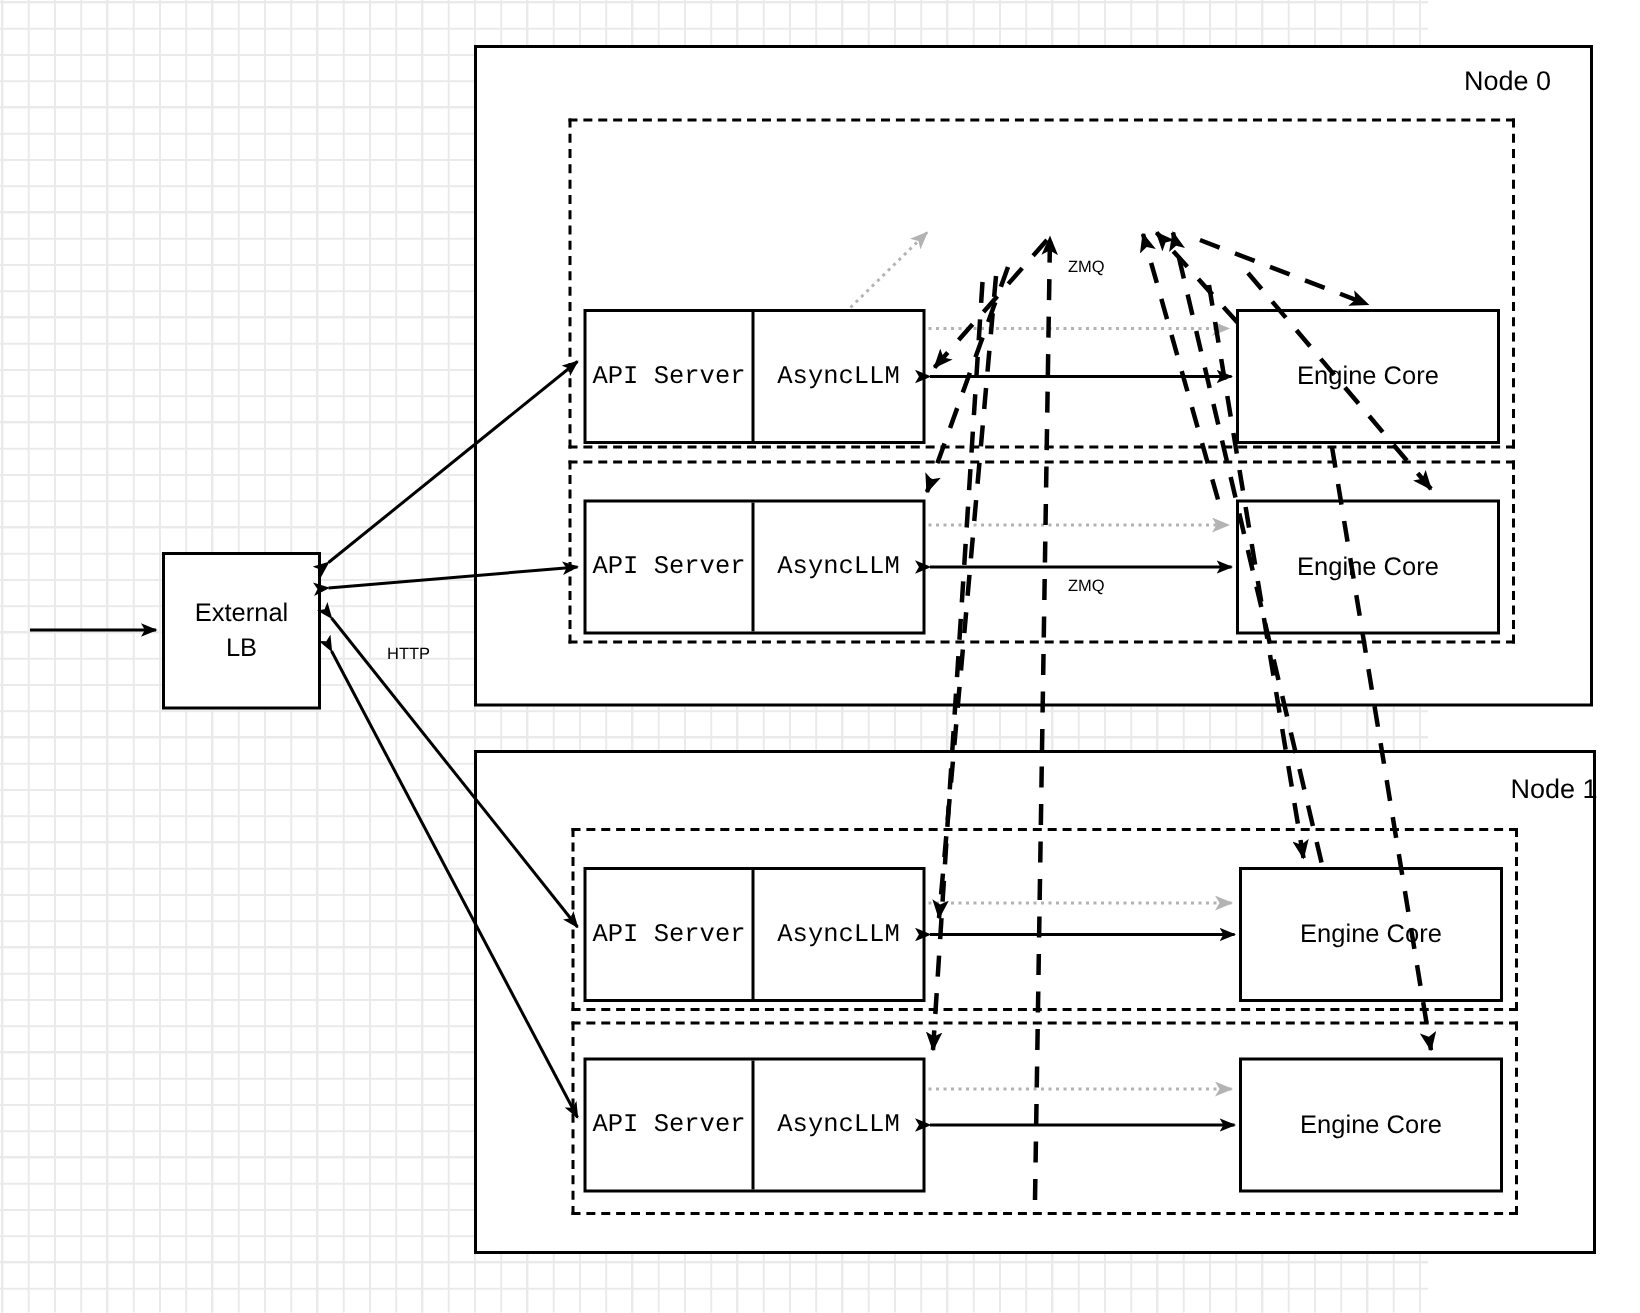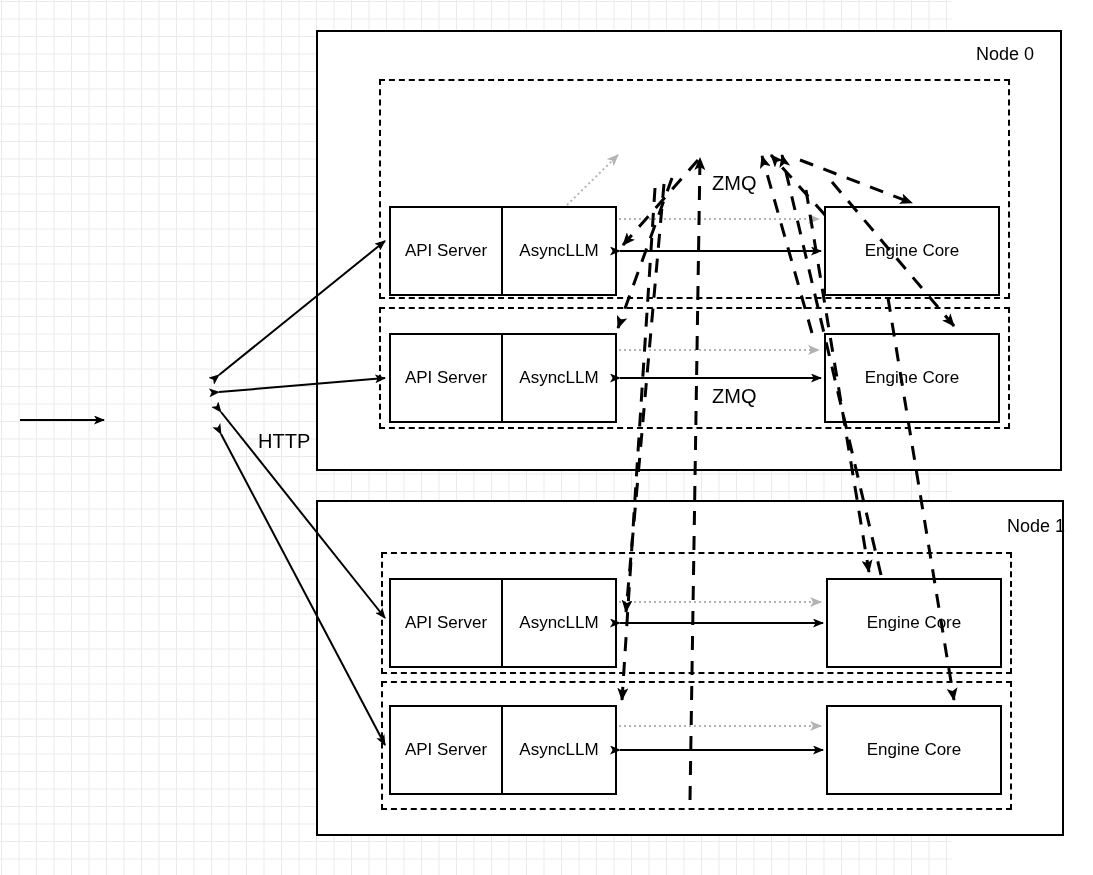--- a/index.html
+++ b/index.html
@@ -48,27 +48,27 @@
   .splitbox{
     position:absolute;
     background:#ffffff;
     border:2px solid #000000;
     box-sizing:border-box;
     display:flex;
     align-items:stretch;
   }
   .splitbox > div{
     display:flex;align-items:center;justify-content:center;
-    font-size:17px;color:#000;box-sizing:border-box;
+    font-size:17px;color:#000;box-sizing:border-box;font-family:Liberation Mono, monospace;
   }
   .splitbox > div.left{flex:0 0 50%;border-right:2px solid #000;}
   .splitbox > div.right{flex:1 1 auto;}
   .lbl{
     position:absolute;
-    font-size:20px;
+    font-size:11px;
     color:#000000;
     white-space:nowrap;
   }
   .nodelabel{
     position:absolute;
     font-size:18px;
     color:#000000;
     white-space:nowrap;
   }
   .lbbox{
@@ -116,20 +116,26 @@
     <div class="right">AsyncLLM</div>
   </div>
   <div class="solidbox" style="left:826px;top:578px;width:176px;height:90px;">Engine Core</div>
 
   <div class="splitbox" style="left:389px;top:705px;width:228px;height:90px;">
     <div class="left">API Server</div>
     <div class="right">AsyncLLM</div>
   </div>
   <div class="solidbox" style="left:826px;top:705px;width:176px;height:90px;">Engine Core</div>
 
+  <div class="lbbox" style="left:108px;top:368px;width:106px;height:105px;">
+    <span>
+      <span>External</span><br>
+      <span>LB</span>
+    </span>
+  </div>
 
   <div class="lbl" style="left:258px;top:430px;">HTTP</div>
   <div class="lbl" style="left:712px;top:172px;">ZMQ</div>
   <div class="lbl" style="left:712px;top:385px;">ZMQ</div>
 
   <svg class="layer" viewBox="0 0 1093 875" xmlns="http://www.w3.org/2000/svg">
     <defs>
       <marker id="ah" markerWidth="11" markerHeight="9" refX="10" refY="4.5" orient="auto" markerUnits="userSpaceOnUse">
         <path d="M0,0 L11,4.5 L0,9 L2.6,4.5 Z" fill="#000"></path>
       </marker>

